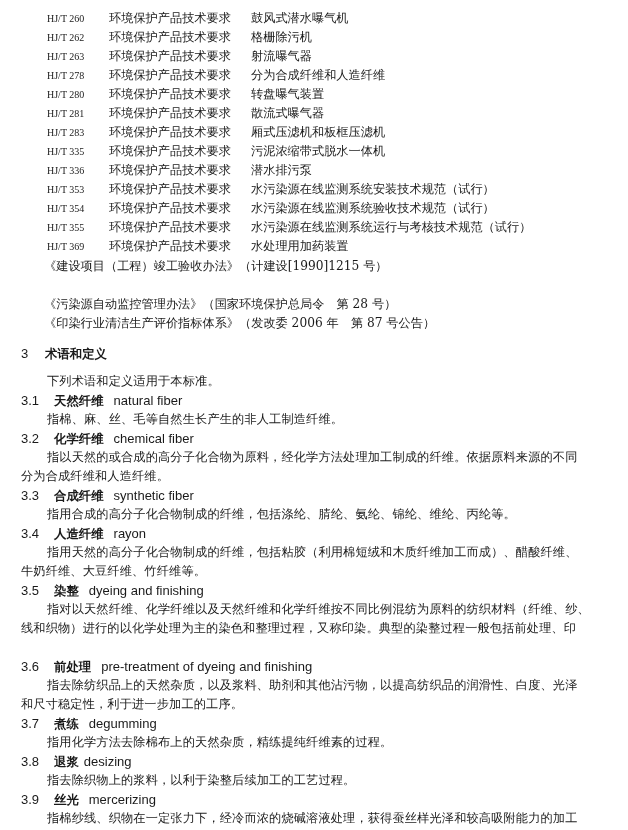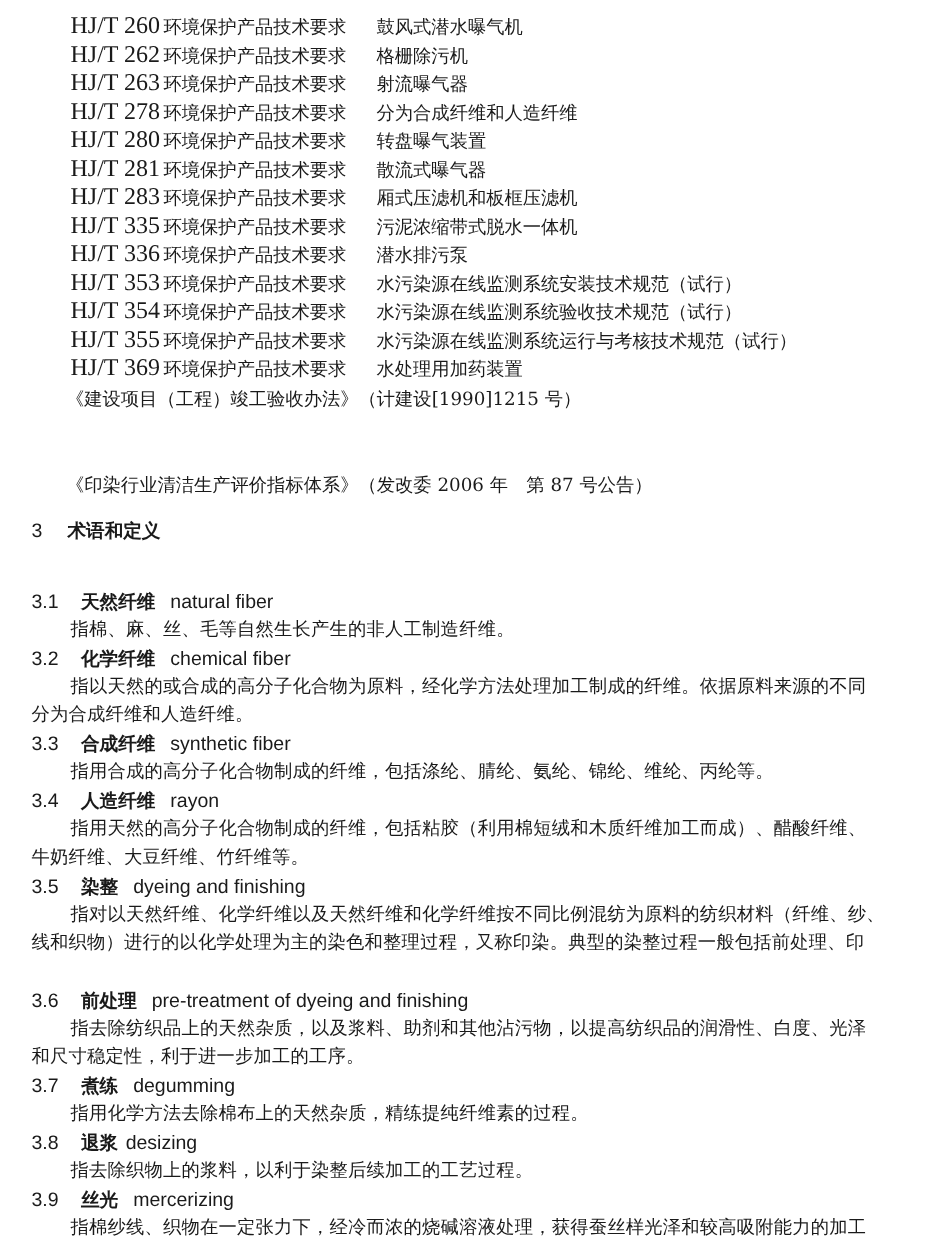--- a/index.html
+++ b/index.html
@@ -26,21 +26,21 @@
       position: absolute;
       white-space: nowrap;
       font-size: 12.5px;
       line-height: 19px;
       height: 19px;
     }
     .ref-code {
       display: inline-block;
       width: 62px;
       font-family: "Liberation Serif", serif;
-      font-size: 16px;
+      font-size: 10px;
     }
     .ref-series {
       display: inline-block;
       width: 142px;
       font-family: "DejaVu Serif", serif;
       font-size: 12.2px;
     }
     .ref-title {
       display: inline-block;
       font-family: "DejaVu Serif", serif;
@@ -124,25 +124,27 @@
     <span class="ref-code">HJ/T 354</span><span class="ref-series">环境保护产品技术要求</span><span class="ref-title">水污染源在线监测系统验收技术规范（试行）</span>
   </div>
   <div class="line" style="left:47px; top:217px;">
     <span class="ref-code">HJ/T 355</span><span class="ref-series">环境保护产品技术要求</span><span class="ref-title">水污染源在线监测系统运行与考核技术规范（试行）</span>
   </div>
   <div class="line" style="left:47px; top:236px;">
     <span class="ref-code">HJ/T 369</span><span class="ref-series">环境保护产品技术要求</span><span class="ref-title">水处理用加药装置</span>
   </div>
 
   <div class="line doc-ref" style="left:44px; top:257px;">《建设项目（工程）竣工验收办法》（计建设[1990]1215 号）</div>
+  <div class="line doc-ref" style="left:44px; top:295px;">《污染源自动监控管理办法》（国家环境保护总局令　第 28 号）</div>
   <div class="line doc-ref" style="left:44px; top:314px;">《印染行业清洁生产评价指标体系》（发改委 2006 年　第 87 号公告）</div>
 
   <div class="line heading" style="left:21px; top:344px;">
     <span class="num">3</span><span class="zh">术语和定义</span>
   </div>
+  <div class="line body-text" style="left:47px; top:372px;">下列术语和定义适用于本标准。</div>
 
   <div class="line sub" style="left:21px; top:391px;">
     <span class="num">3.1</span><span class="zh">天然纤维</span><span class="en">natural fiber</span>
   </div>
   <div class="line body-text" style="left:47px; top:410px;">指棉、麻、丝、毛等自然生长产生的非人工制造纤维。</div>
 
   <div class="line sub" style="left:21px; top:429px;">
     <span class="num">3.2</span><span class="zh">化学纤维</span><span class="en">chemical fiber</span>
   </div>
   <div class="line body-text" style="left:21px; top:467px;">分为合成纤维和人造纤维。</div>

